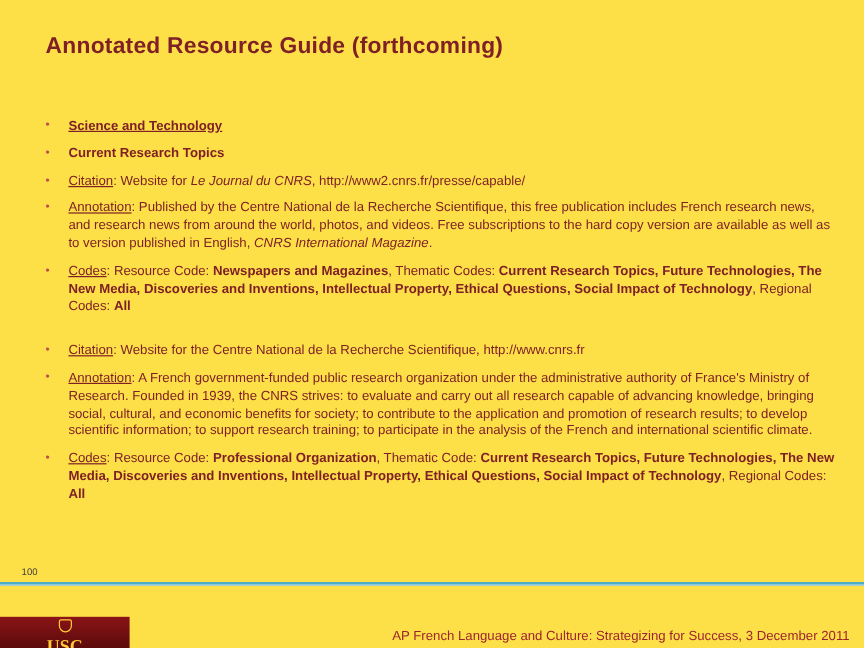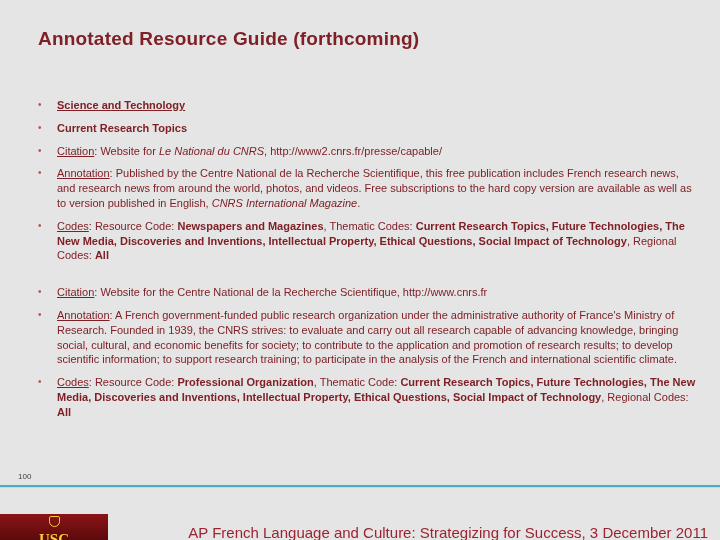--- a/index.html
+++ b/index.html
@@ -4,21 +4,21 @@
 <style>
   * { margin:0; padding:0; box-sizing:border-box; }
   html,body { width:720px; height:540px; }
   body {
     position:relative;
     background:#ffffff;
     font-family:"Liberation Sans", sans-serif;
     overflow:hidden;
     color:var(--text,#7f2026);
   }
-  .slide { position:absolute; inset:0; background:#e5e5e5; }
+  .slide { position:absolute; inset:0; background:#fde047; }
 
   .title {
     position:absolute; left:38px; top:28px;
     font-size:19px; font-weight:bold;
     color:var(--text,#7f2026);
     letter-spacing:0.2px;
   }
 
   .bullets {
     position:absolute; left:38px; top:98px; width:662px;
@@ -71,21 +71,21 @@
     font-weight:bold; font-size:15px; line-height:15px;
   }
   .logo .uni {
     font-family:"Liberation Serif", serif;
     color:var(--logo_gold,#ffcc33);
     font-size:6.5px; line-height:7.5px;
   }
 
   .footer {
     position:absolute; right:12px; top:524px;
-    font-size:15px;
+    font-size:11px;
     color:var(--footer,#9d2330);
   }
 </style>
 </head>
 <body>
 
 <div class="slide">
 
   <div class="title">Annotated Resource Guide (forthcoming)</div>
 
@@ -93,21 +93,21 @@
       <div class="bullet">
         <span class="marker">•</span>
         <span class="text"><span class="b u">Science and Technology</span></span>
       </div>
       <div class="bullet">
         <span class="marker">•</span>
         <span class="text"><span class="b">Current Research Topics</span></span>
       </div>
       <div class="bullet">
         <span class="marker">•</span>
-        <span class="text"><span class="u">Citation</span><span>:  Website for </span><span class="i">Le National du CNRS</span><span>, http://www2.cnrs.fr/presse/capable/</span></span>
+        <span class="text"><span class="u">Citation</span><span>:  Website for </span><span class="i">Le Journal du CNRS</span><span>, http://www2.cnrs.fr/presse/capable/</span></span>
       </div>
       <div class="bullet">
         <span class="marker">•</span>
         <span class="text"><span class="u">Annotation</span><span>:  Published by the Centre National de la Recherche Scientifique, this free publication includes French research news, and research news from around the world, photos, and videos.  Free subscriptions to the hard copy version are available as well as to version published in English, </span><span class="i">CNRS International Magazine</span><span>.</span></span>
       </div>
       <div class="bullet">
         <span class="marker">•</span>
         <span class="text"><span class="u">Codes</span><span>:  Resource Code:  </span><span class="b">Newspapers and Magazines</span><span>, Thematic Codes:  </span><span class="b">Current Research Topics, Future Technologies, The New Media, Discoveries and Inventions, Intellectual Property, Ethical Questions, Social Impact of Technology</span><span>, Regional Codes:  </span><span class="b">All</span></span>
       </div>
       <div class="bullet gap-before">

